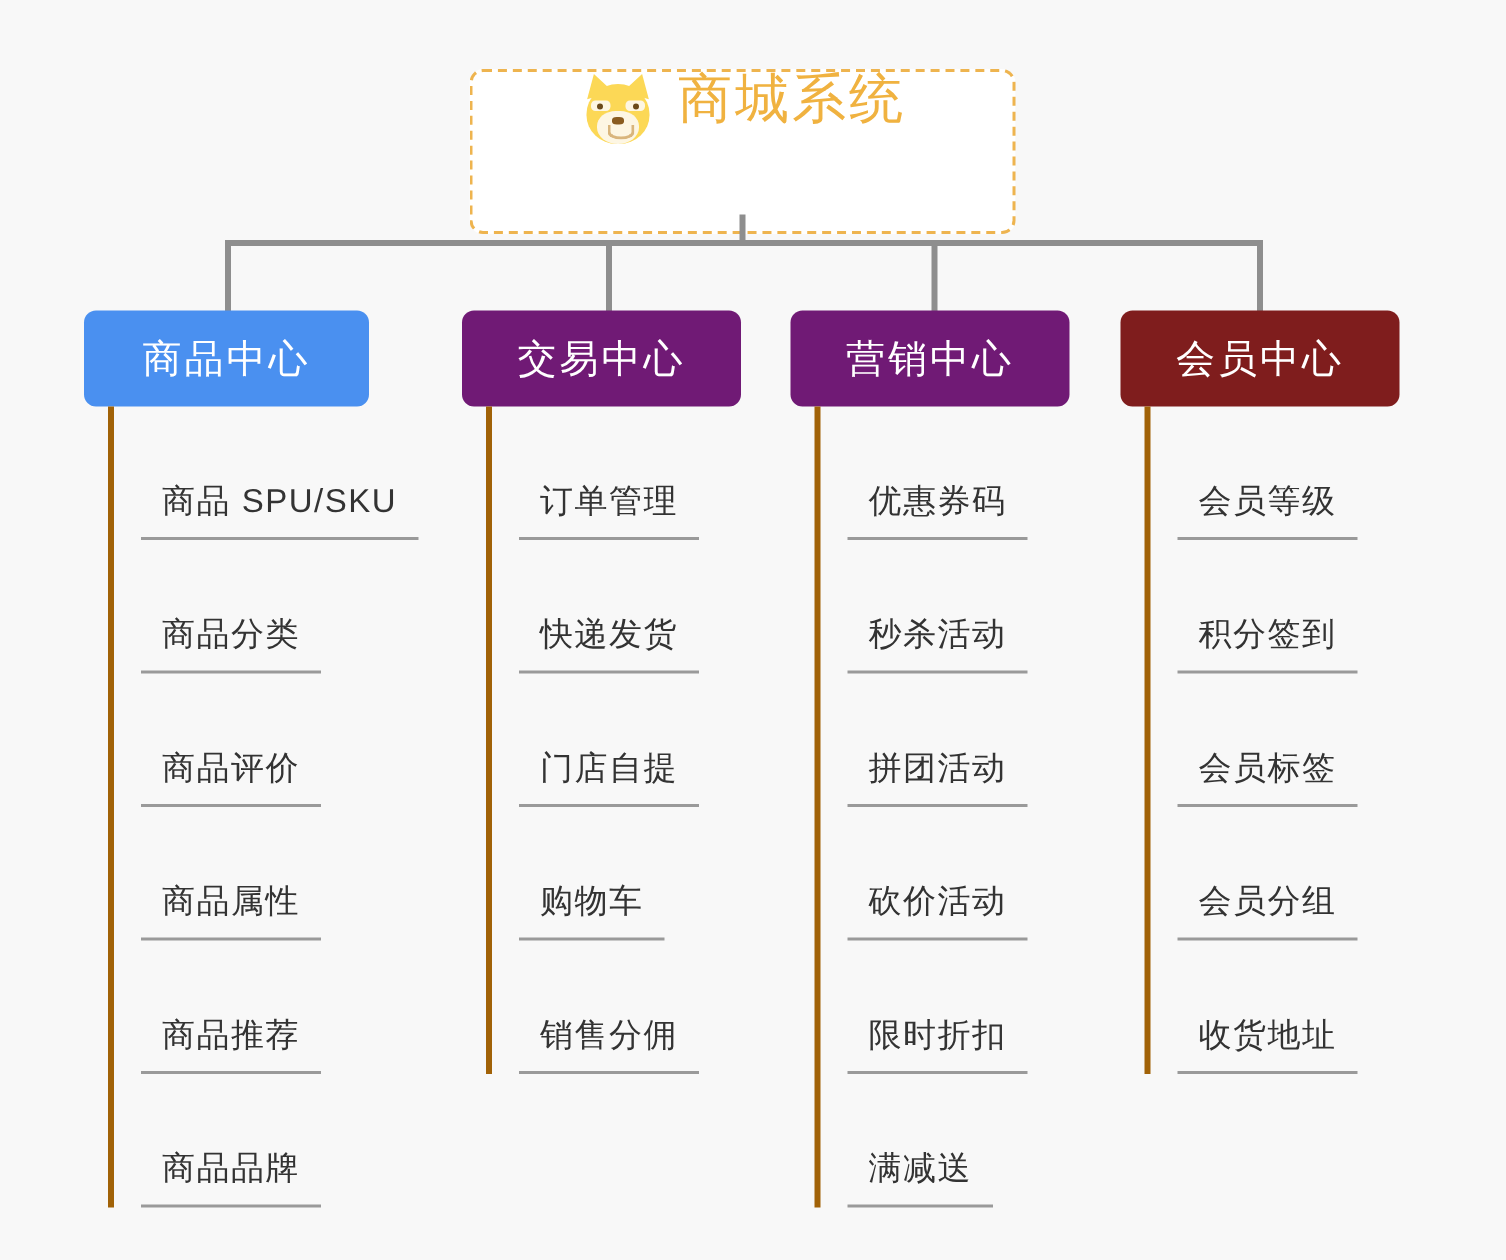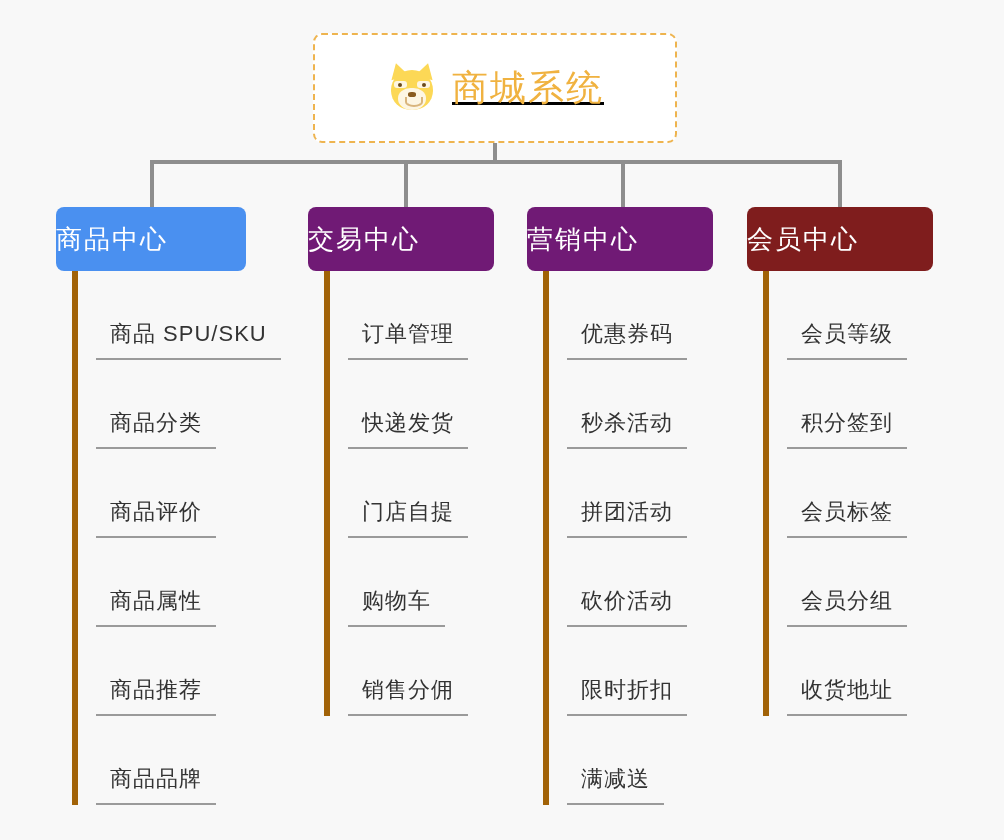--- a/index.html
+++ b/index.html
@@ -19,33 +19,31 @@
   #canvas {
     position: relative;
     width: 1004px;
     height: 840px;
   }
 
   
   .root-node {
     position: absolute;
     left: 313px;
-    top: 33px;
+    top: 46px;
     width: 364px;
     height: 110px;
     box-sizing: border-box;
     background: #ffffff;
     border: 2px dashed #edb košík;
     border: 2px dashed #eeb44f;
     border-radius: 9px;
     display: flex;
-    align-items: center;
     justify-content: center;
     gap: 14px;
-    text-decoration: underline;
   }
   .root-emoji {
     width: 52px;
     height: 52px;
     position: relative;
     flex: 0 0 auto;
   }
   
   .shiba-head {
     position: absolute;
@@ -124,31 +122,31 @@
   
   .branch {
     position: absolute;
     top: 207px;
   }
   .branch-header {
     height: 64px;
     border-radius: 8px;
     display: flex;
     align-items: center;
-    justify-content: flex-start;
+    justify-content: center;
     color: #ffffff;
     font-size: 26px;
     letter-spacing: 2px;
     box-sizing: border-box;
   }
   .branch-body {
     position: relative;
     margin-left: 16px;
     padding-top: 0;
-    border-left: 6px solid #a16207;
+    border-left: 4px solid #a16207;
   }
   .leaf {
     height: 89px;
     display: flex;
     align-items: flex-end;
     box-sizing: border-box;
   }
   .leaf-label {
     display: inline-block;
     margin-left: 18px;

